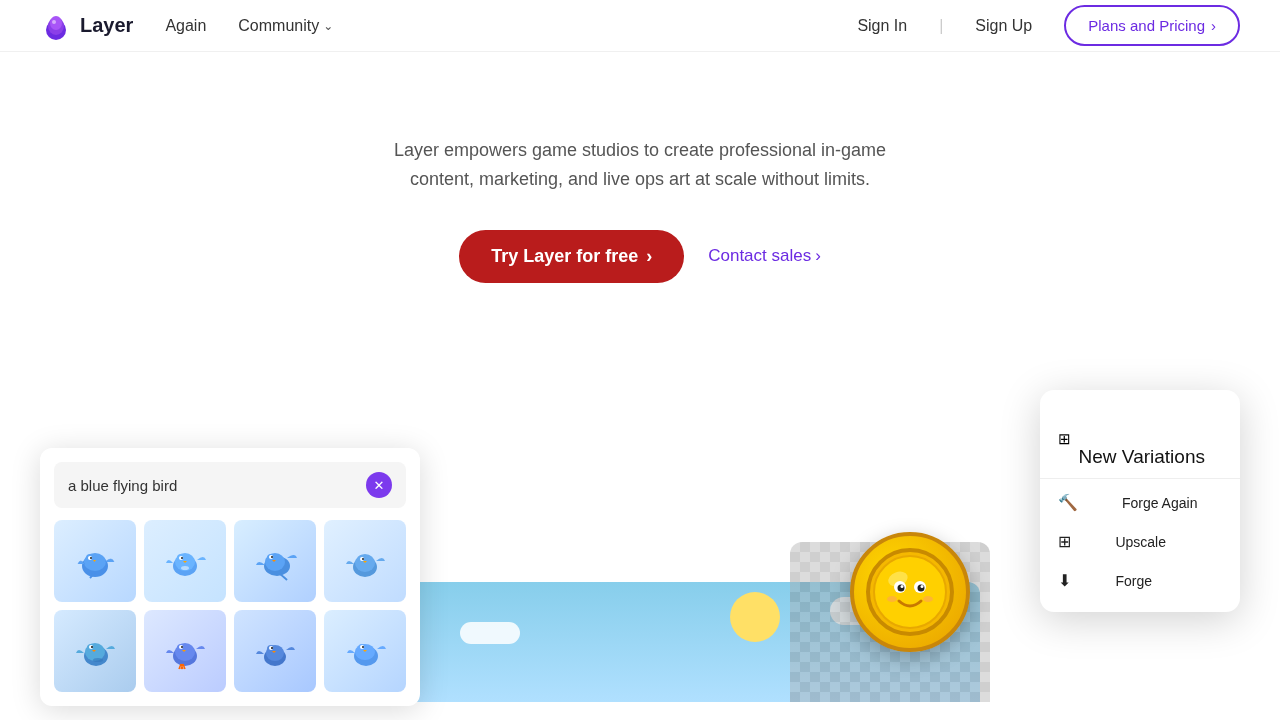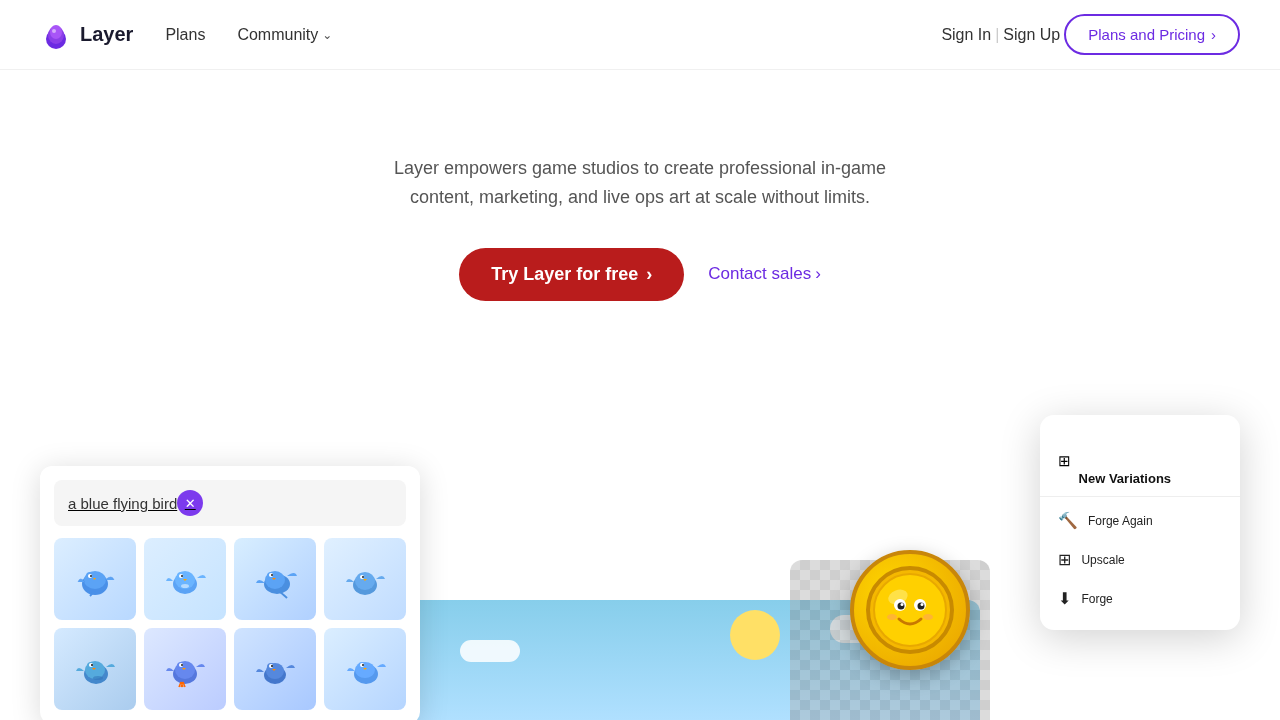--- a/index.html
+++ b/index.html
@@ -1,29 +1,29 @@
 <!DOCTYPE html>
 <html><head>
   <meta charset="utf-8">
   <style>
     * { margin: 0; padding: 0; box-sizing: border-box; }
     body { font-family: -apple-system, BlinkMacSystemFont, 'Segoe UI', sans-serif; background: #fff; overflow: hidden; width: 1280px; height: 720px; }
 
     
     nav {
       display: flex; align-items: center; justify-content: space-between;
-      padding: 0 40px; height: 70px; border-bottom: 1px solid #f0f0f0;
+      padding: 0 40px; height: 52px; border-bottom: 1px solid #f0f0f0;
     }
     .nav-left { display: flex; align-items: center; gap: 32px; }
     .logo { display: flex; align-items: center; gap: 8px; text-decoration: none; }
     .logo-icon { width: 32px; height: 32px; }
     .logo-text { font-size: 20px; font-weight: 700; color: #1a1a2e; }
     .nav-link { font-size: 16px; color: #333; text-decoration: none; cursor: pointer; display: flex; align-items: center; gap: 4px; }
     .chevron-down { font-size: 12px; color: #555; }
-    .nav-right { display: flex; align-items: center; gap: 4px; }
+    .nav-right { display: flex; align-items: center; gap: 32px; }
     .sign-in { font-size: 16px; color: #333; cursor: pointer; }
     .divider { color: #ccc; }
     .sign-up { font-size: 16px; color: #333; cursor: pointer; }
     .plans-btn {
       border: 2px solid #6c2be2; color: #6c2be2; background: transparent;
       padding: 10px 22px; border-radius: 30px; font-size: 15px; font-weight: 400;
       cursor: pointer; display: flex; align-items: center; gap: 6px;
     }
 
     
@@ -50,22 +50,22 @@
       font-size: 17px; color: #6c2be2; cursor: pointer; display: flex; align-items: center; gap: 4px;
       text-decoration: none; font-weight: 500;
     }
 
     
     .bird-widget {
       background: #fff; border-radius: 12px; box-shadow: 0 4px 30px rgba(0,0,0,0.15);
       padding: 14px; width: 380px; margin-bottom: -4px;
     }
     .search-bar {
-      display: flex; align-items: center; justify-content: flex-start;
-      background: #f5f5f5; border-radius: 8px; padding: 10px 14px; margin-bottom: 12px; text-decoration: underline;
+      display: flex; align-items: center; justify-content: space-between;
+      background: #f5f5f5; border-radius: 8px; padding: 10px 14px; margin-bottom: 12px;
     }
     .search-text { font-size: 15px; color: #333; }
     .search-close {
       width: 26px; height: 26px; background: #7c3aed; border-radius: 50%;
       display: flex; align-items: center; justify-content: center;
       color: #fff; font-size: 13px; cursor: pointer;
     }
     .bird-grid { display: grid; grid-template-columns: repeat(4, 1fr); gap: 8px; }
     .bird-cell {
       background: linear-gradient(135deg, #e8f4ff 0%, #d0e8ff 100%);
@@ -79,22 +79,22 @@
       padding: 12px 0; width: 200px; position: absolute; right: 40px; bottom: 100px;
     }
     .context-menu-header {
       display: flex; align-items: center; gap: 8px;
       padding: 8px 18px 10px; border-bottom: 1px solid #eee; margin-bottom: 4px;
     }
     .context-menu-item {
       display: flex; align-items: center; gap: 10px;
       padding: 10px 18px; font-size: 15px; color: #222; cursor: pointer;
     }
-    .context-menu-item-label { font-size: 12px; color: #222; }
-    .context-menu-title { font-size: 13px; font-weight: 700; color: #111; margin-top: 36px; }
+    .context-menu-item-label { font-size: 14px; color: #222; margin-left: 34px; }
+    .context-menu-title { font-size: 19px; font-weight: 400; color: #111; margin-top: 36px; }
     .coin-char {
       width: 120px; height: 120px; background: radial-gradient(circle at 35% 35%, #ffd700, #e8a000);
       border-radius: 50%; display: flex; align-items: center; justify-content: center;
       font-size: 56px; box-shadow: 0 6px 20px rgba(0,0,0,0.25);
       border: 4px solid #c8860a;
     }
 
     
     .checkered {
       position: absolute; right: 200px; bottom: 0;
@@ -131,21 +131,21 @@
     <a class="logo" href="#">
       <svg class="logo-icon" viewBox="0 0 32 32" xmlns="http://www.w3.org/2000/svg">
         <ellipse cx="16" cy="20" rx="10" ry="10" fill="#6c2be2"></ellipse>
         <ellipse cx="16" cy="16" rx="8" ry="9" fill="#8b3fe8"></ellipse>
         <ellipse cx="16" cy="13" rx="6" ry="7" fill="#a855f7"></ellipse>
         <circle cx="14" cy="12" r="2" fill="#fff" opacity="0.5"></circle>
       </svg>
       <span class="logo-text">Layer</span>
     </a>
     <a class="nav-link">
-      <span>Plans</span>
+      <span>Again</span>
     </a>
     <a class="nav-link">
       <span>Community</span>
       <span class="chevron-down">⌄</span>
     </a>
   </div>
   <div class="nav-right">
     <span class="sign-in">Sign In</span>
     <span class="divider">|</span>
     <span class="sign-up">Sign Up</span>

